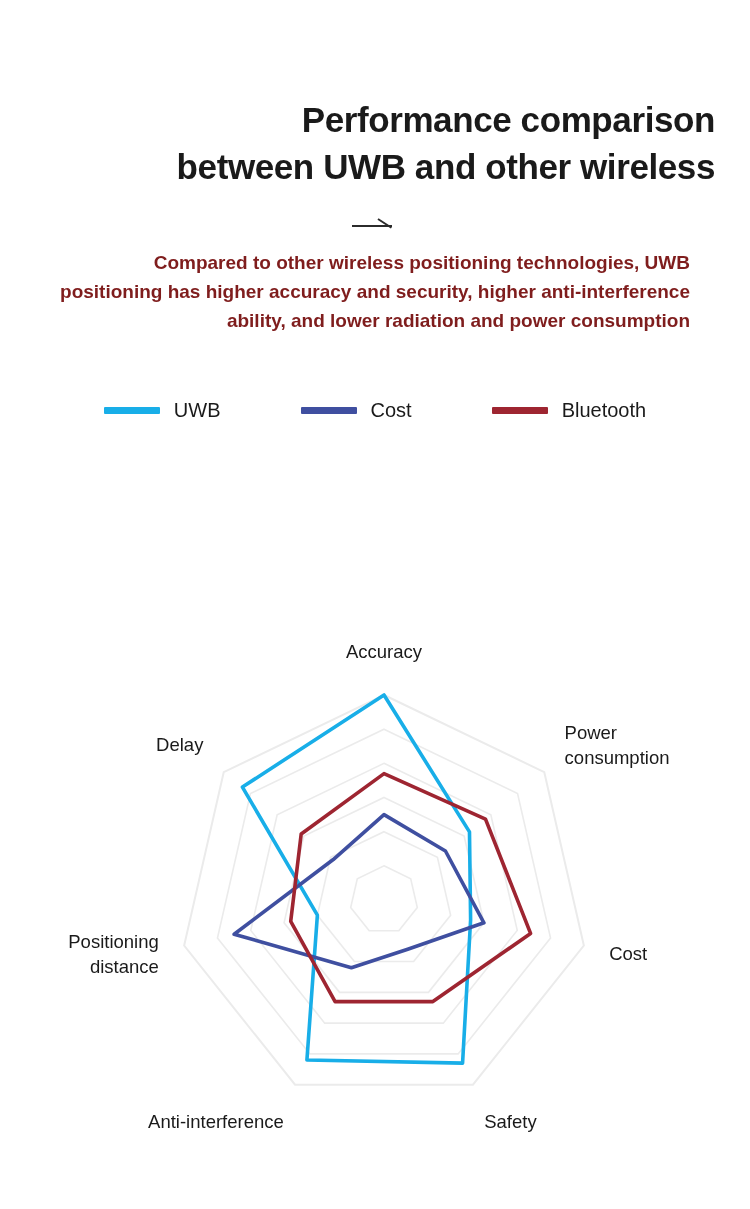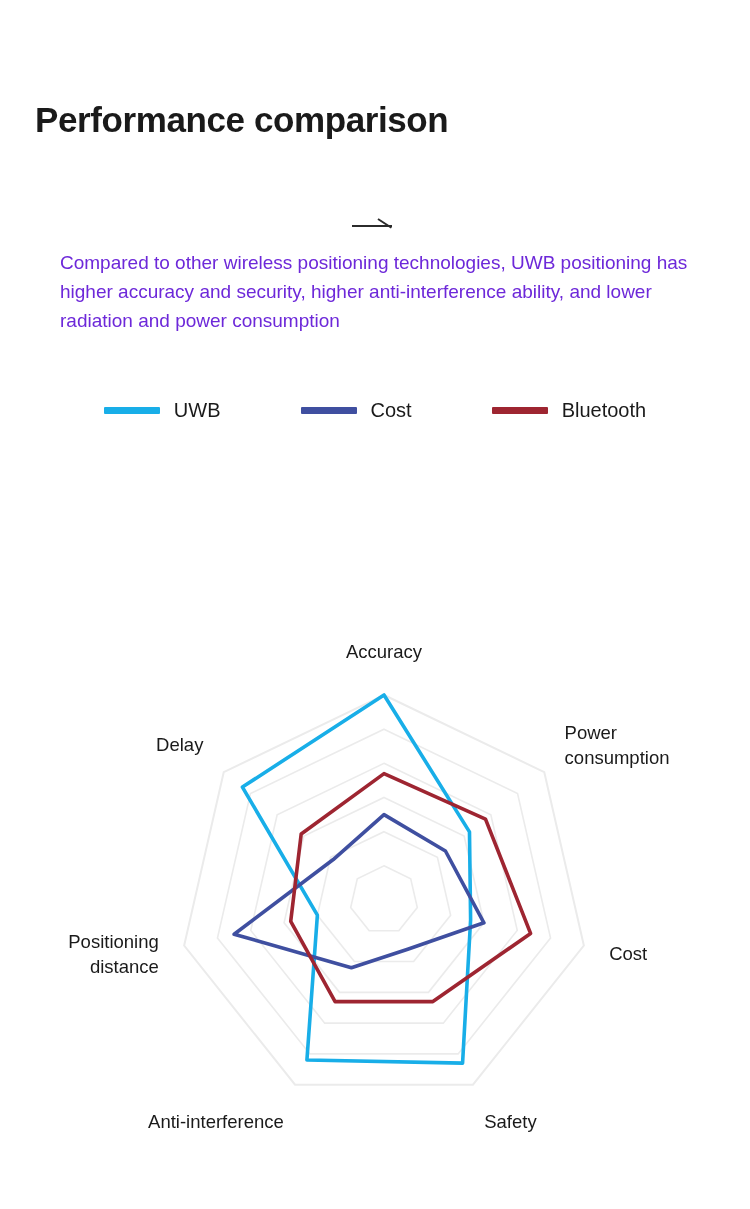--- a/index.html
+++ b/index.html
@@ -6,21 +6,21 @@
   body{
     width:750px;height:1209px;
     background:#ffffff;
     font-family:"Liberation Sans", sans-serif;
     overflow:hidden;
     position:relative;
   }
   .page{position:relative;width:750px;height:1209px;}
 
   
-  .header{padding-top:96px;text-align:left;}
+  .header{padding-top:96px;text-align:right;}
   .title{
     font-size:35px;
     font-weight:bold;
     line-height:47px;
     color:#1a1a1a;
     letter-spacing:-0.4px;
     margin:0 35px;
   }
   .divider{
     margin:26px auto 0;
@@ -31,22 +31,22 @@
   }
   .divider .tick{
     position:absolute;left:26px;top:2px;width:16px;height:2px;background:#2b2b2b;
     transform:rotate(33deg);transform-origin:left center;
   }
   .subtitle{
     margin:18px auto 16px;
     width:630px;
     font-size:19px;
     line-height:29px;
-    color:#6d28d9;
-    font-weight:400;
+    color:#7f1d1d;
+    font-weight:700;
   }
 
   
   .legend{
     margin-top:64px;
     display:flex;
     justify-content:center;
     align-items:center;
     gap:80px;
   }
@@ -64,21 +64,21 @@
   }
 </style>
 </head>
 <body>
 
 <div class="page">
 
   <div class="header">
     <h1 class="title">
       <span>Performance comparison</span><br>
-      <br>
+      <span>between UWB and other wireless</span><br>
     </h1>
 
     <div class="divider">
       <span class="bar"></span>
       <span class="tick"></span>
     </div>
 
     <p class="subtitle">Compared to other wireless positioning technologies, UWB positioning has higher accuracy and security, higher anti-interference ability, and lower radiation and power consumption</p>
   </div>
 

